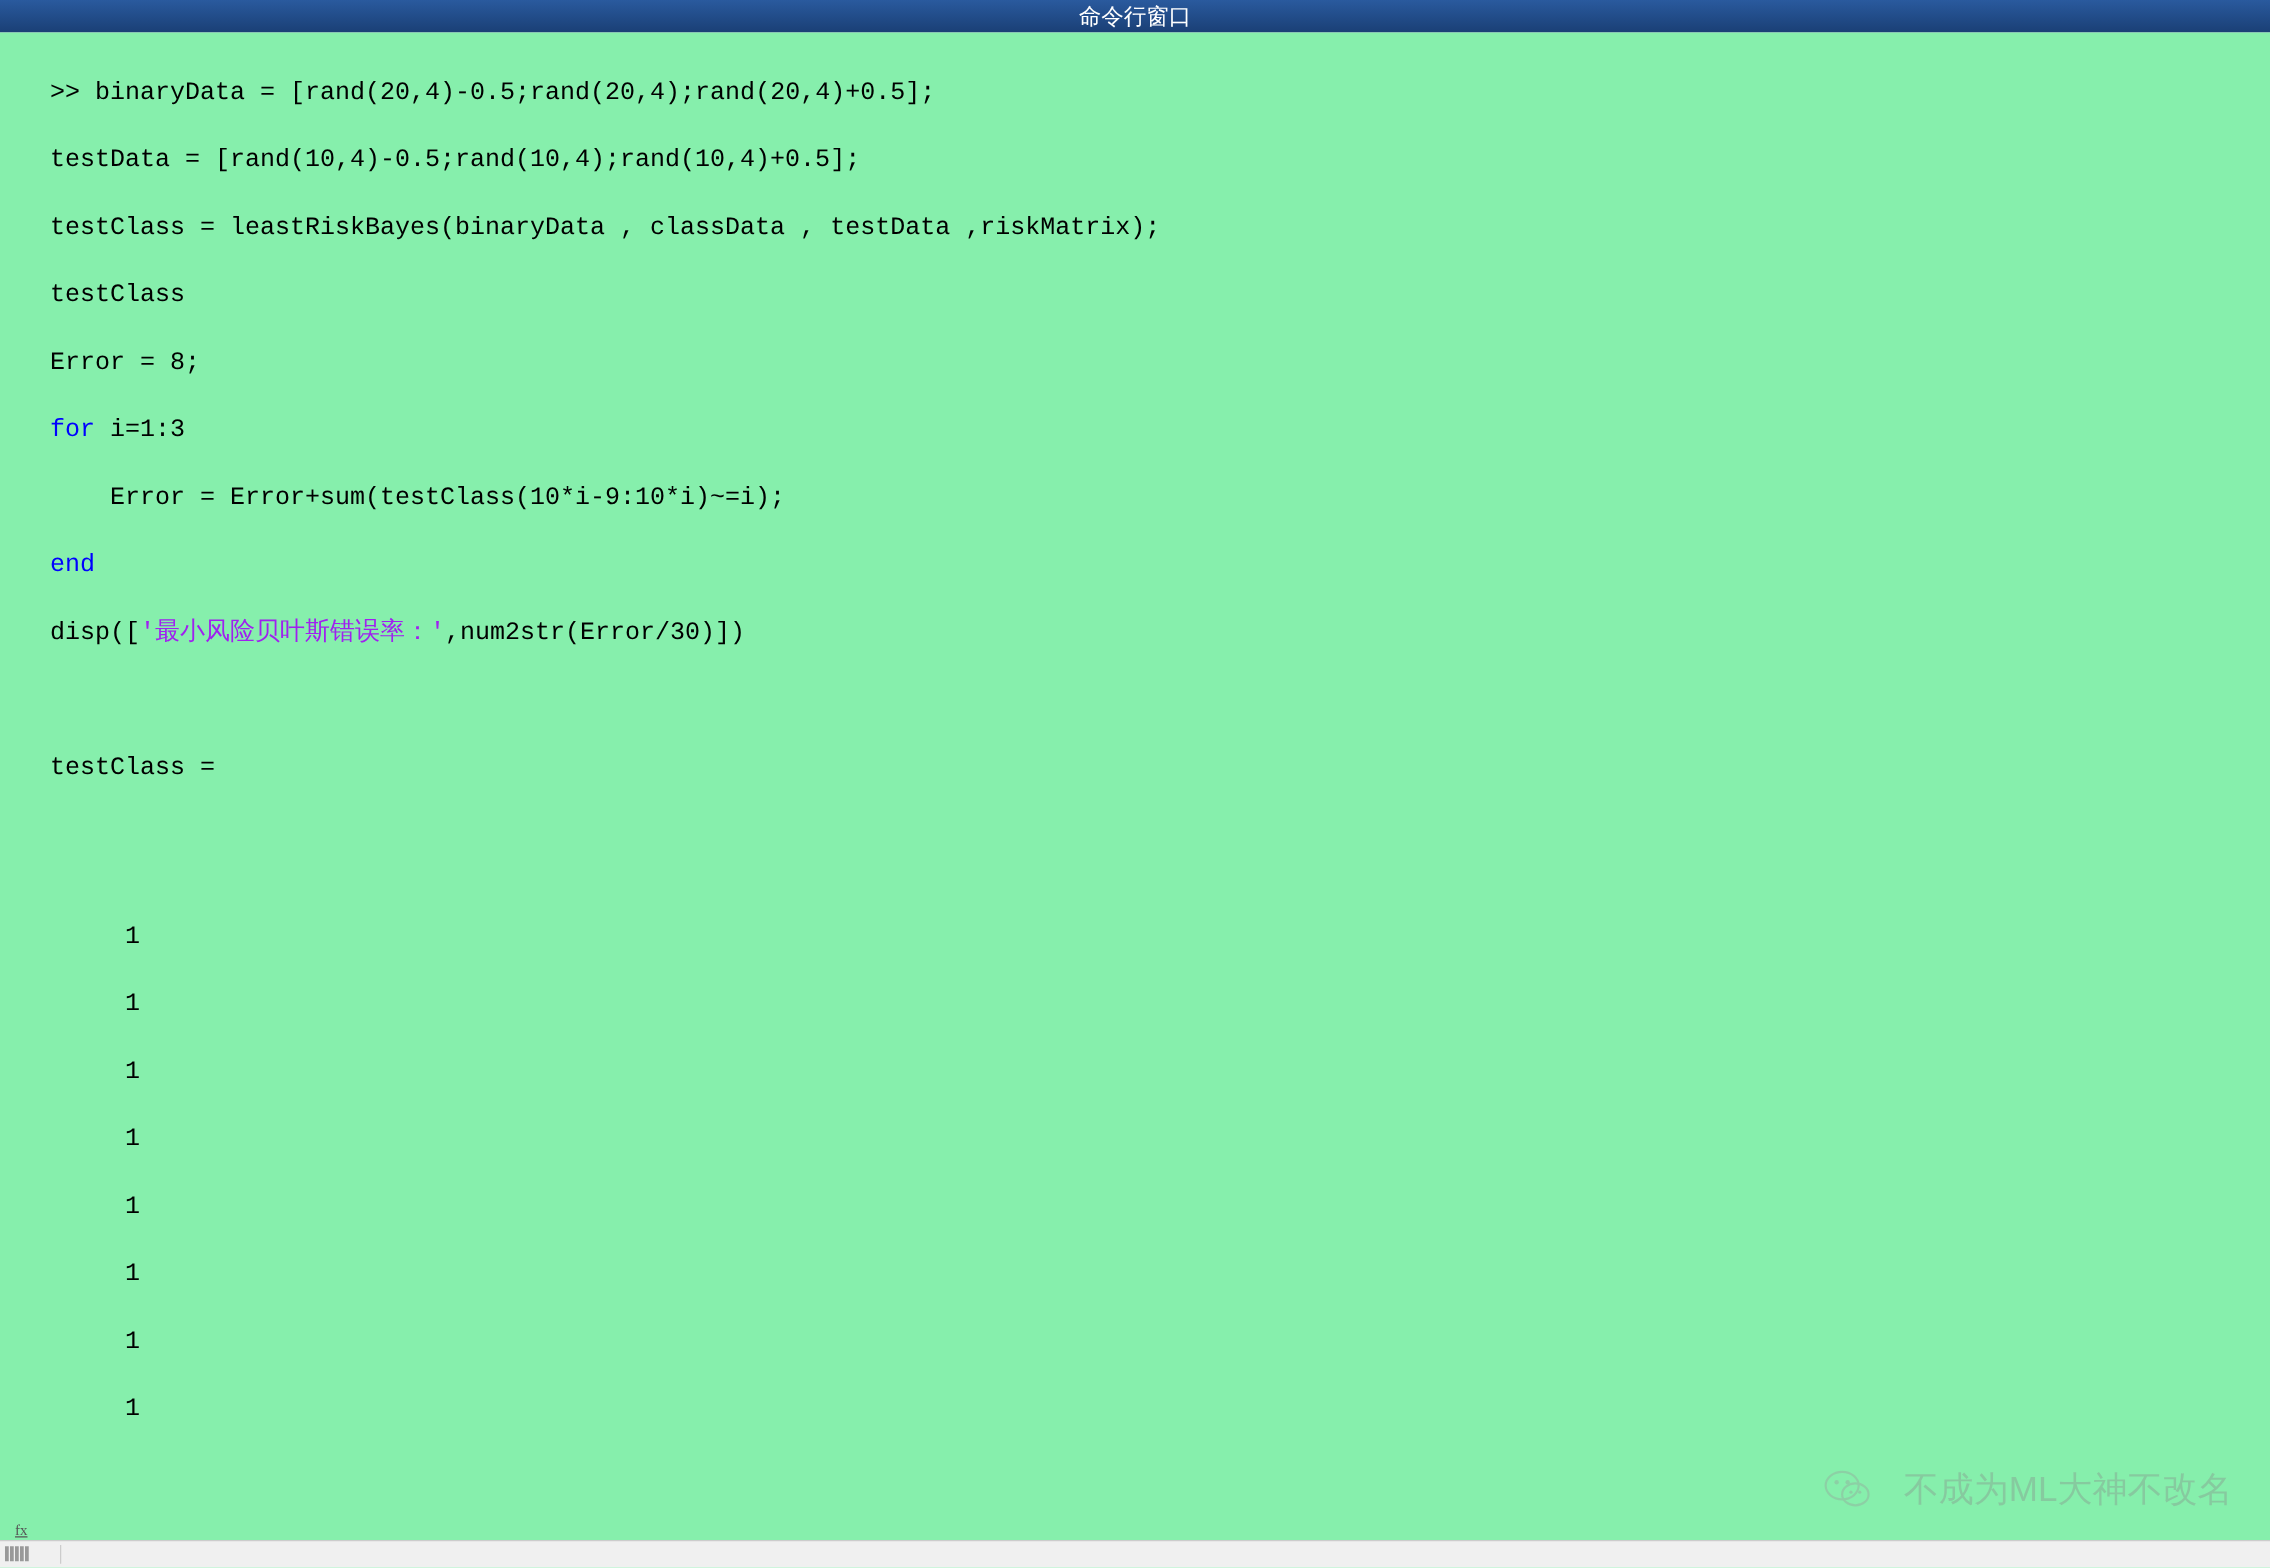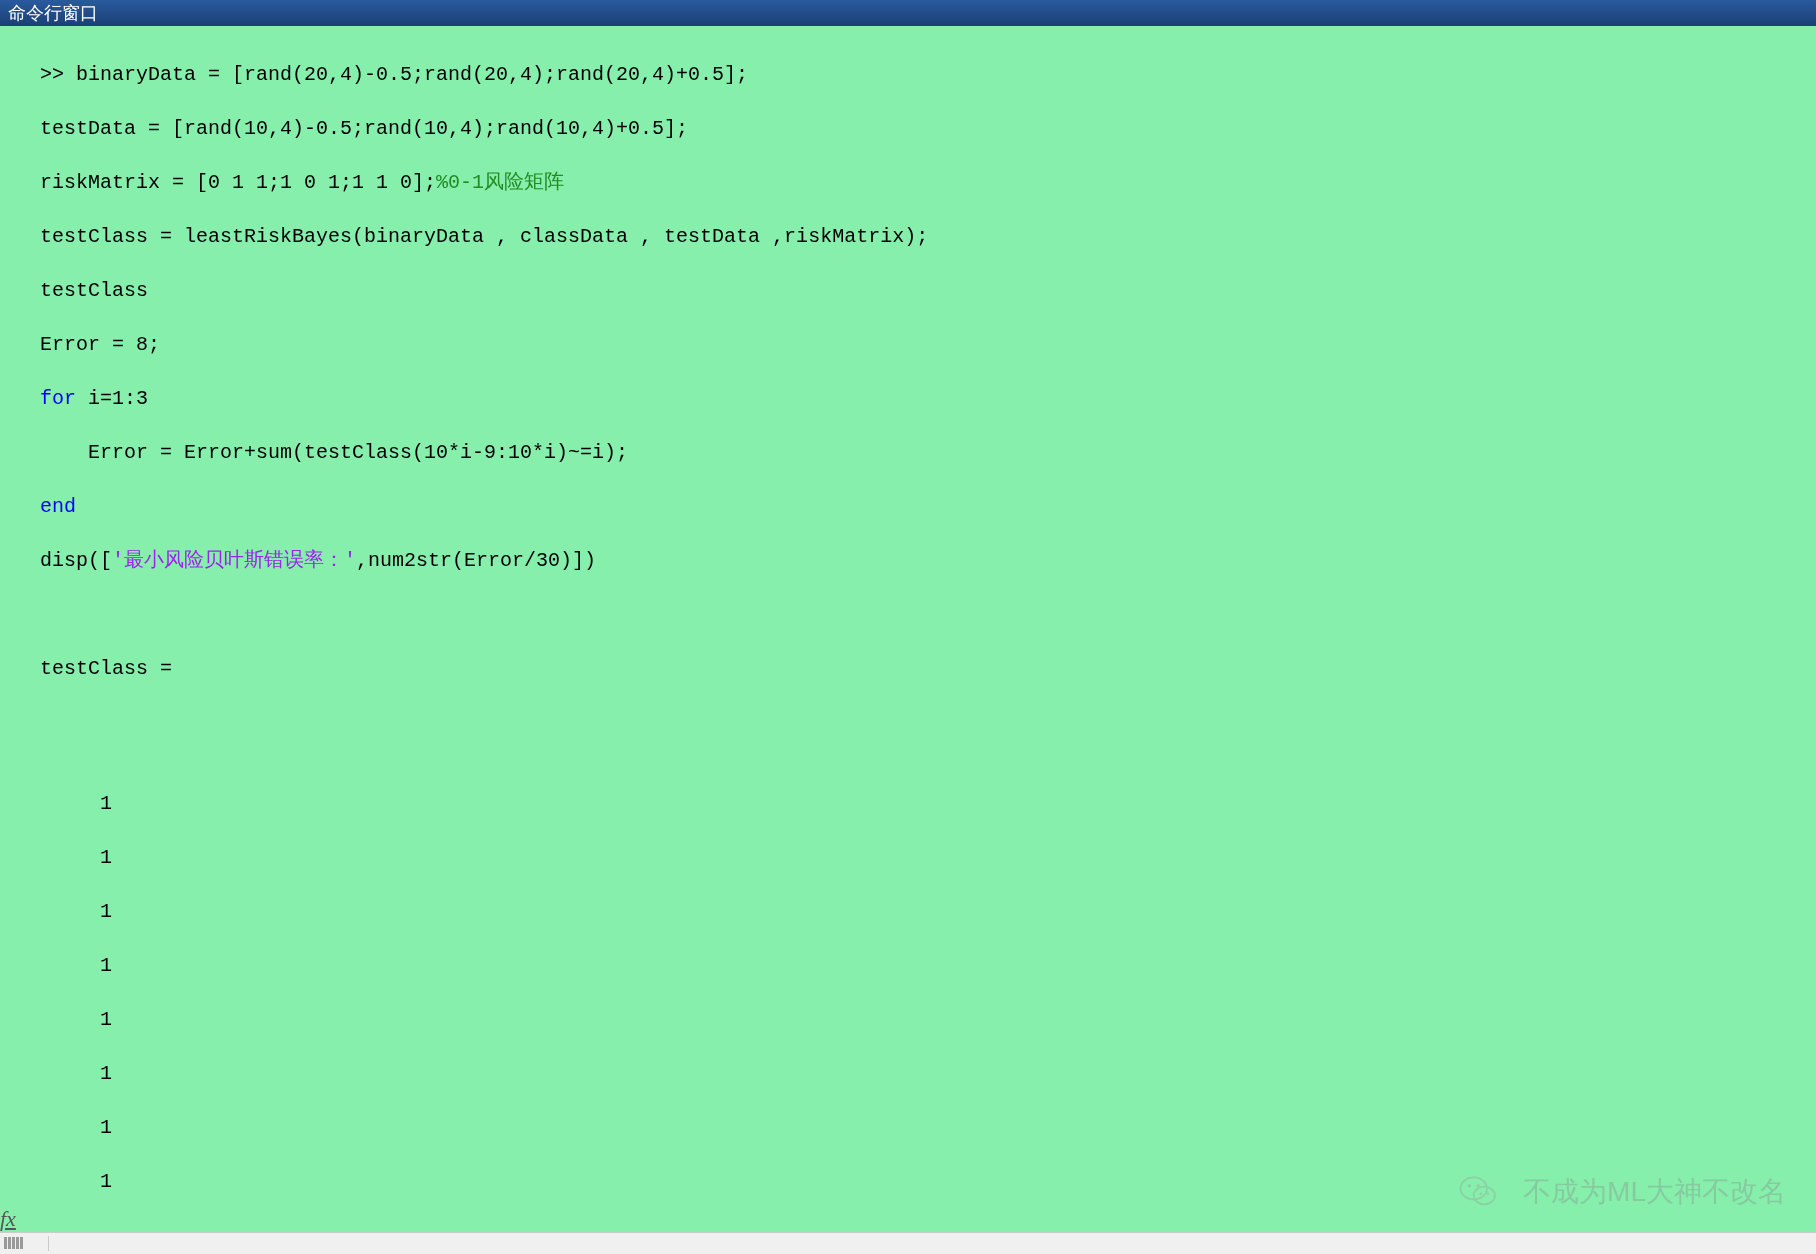--- a/index.html
+++ b/index.html
@@ -17,20 +17,21 @@
       position: relative;
     }
     .title-bar {
       background: linear-gradient(to bottom, #2a5a9e, #1a3f75);
       color: #ffffff;
       padding: 2px 8px;
       font-size: 18px;
       font-family: "Microsoft YaHei", sans-serif;
       height: 26px;
       line-height: 22px;
+      text-align: center;
     }
     .code-area {
       padding: 8px 0 0 0;
       background: #86efac;
       height: calc(100% - 26px - 22px);
       overflow: hidden;
       position: relative;
     }
     .code-content {
       padding-left: 40px;
@@ -57,24 +58,23 @@
     }
     .string {
       color: #a020f0;
     }
     .output-values {
       padding-left: 60px;
     }
     .fx-indicator {
       position: absolute;
       bottom: 22px;
-      left: 0;
-      font-style: italic;
+      left: 12px;
       font-family: serif;
-      font-size: 22px;
+      font-size: 12px;
       color: #555;
       text-decoration: underline;
     }
     .status-bar {
       position: absolute;
       bottom: 0;
       left: 0;
       right: 0;
       height: 22px;
       background: #f0f0f0;
@@ -123,21 +123,20 @@
 <body>
 
 <div class="title-bar">
   <span>命令行窗口</span>
 </div>
 
 <div class="code-area">
   <div class="code-content">
 <span class="code-line"><span class="prompt">&gt;&gt; </span><span class="code-text">binaryData = [rand(20,4)-0.5;rand(20,4);rand(20,4)+0.5];</span></span>
 <span class="code-line"><span class="code-text">testData = [rand(10,4)-0.5;rand(10,4);rand(10,4)+0.5];</span></span>
-<span class="code-line"><span class="code-text">riskMatrix = [0 1 1;1 0 1;1 1 0];</span><span class="comment">%0-1风险矩阵</span></span>
 <span class="code-line"><span class="code-text">testClass = leastRiskBayes(binaryData , classData , testData ,riskMatrix);</span></span>
 <span class="code-line"><span class="code-text">testClass</span></span>
 <span class="code-line"><span class="code-text">Error = 8;</span></span>
 <span class="code-line"><span class="keyword">for</span><span class="code-text"> i=1:3</span></span>
 <span class="code-line"><span class="code-text">    Error = Error+sum(testClass(10*i-9:10*i)~=i);</span></span>
 <span class="code-line"><span class="keyword">end</span></span>
 <span class="code-line"><span class="code-text">disp([</span><span class="string">'最小风险贝叶斯错误率：'</span><span class="code-text">,num2str(Error/30)])</span></span>
 <span class="code-line"></span>
 <span class="code-line"><span class="code-text">testClass =</span></span>
 <span class="code-line"></span>

